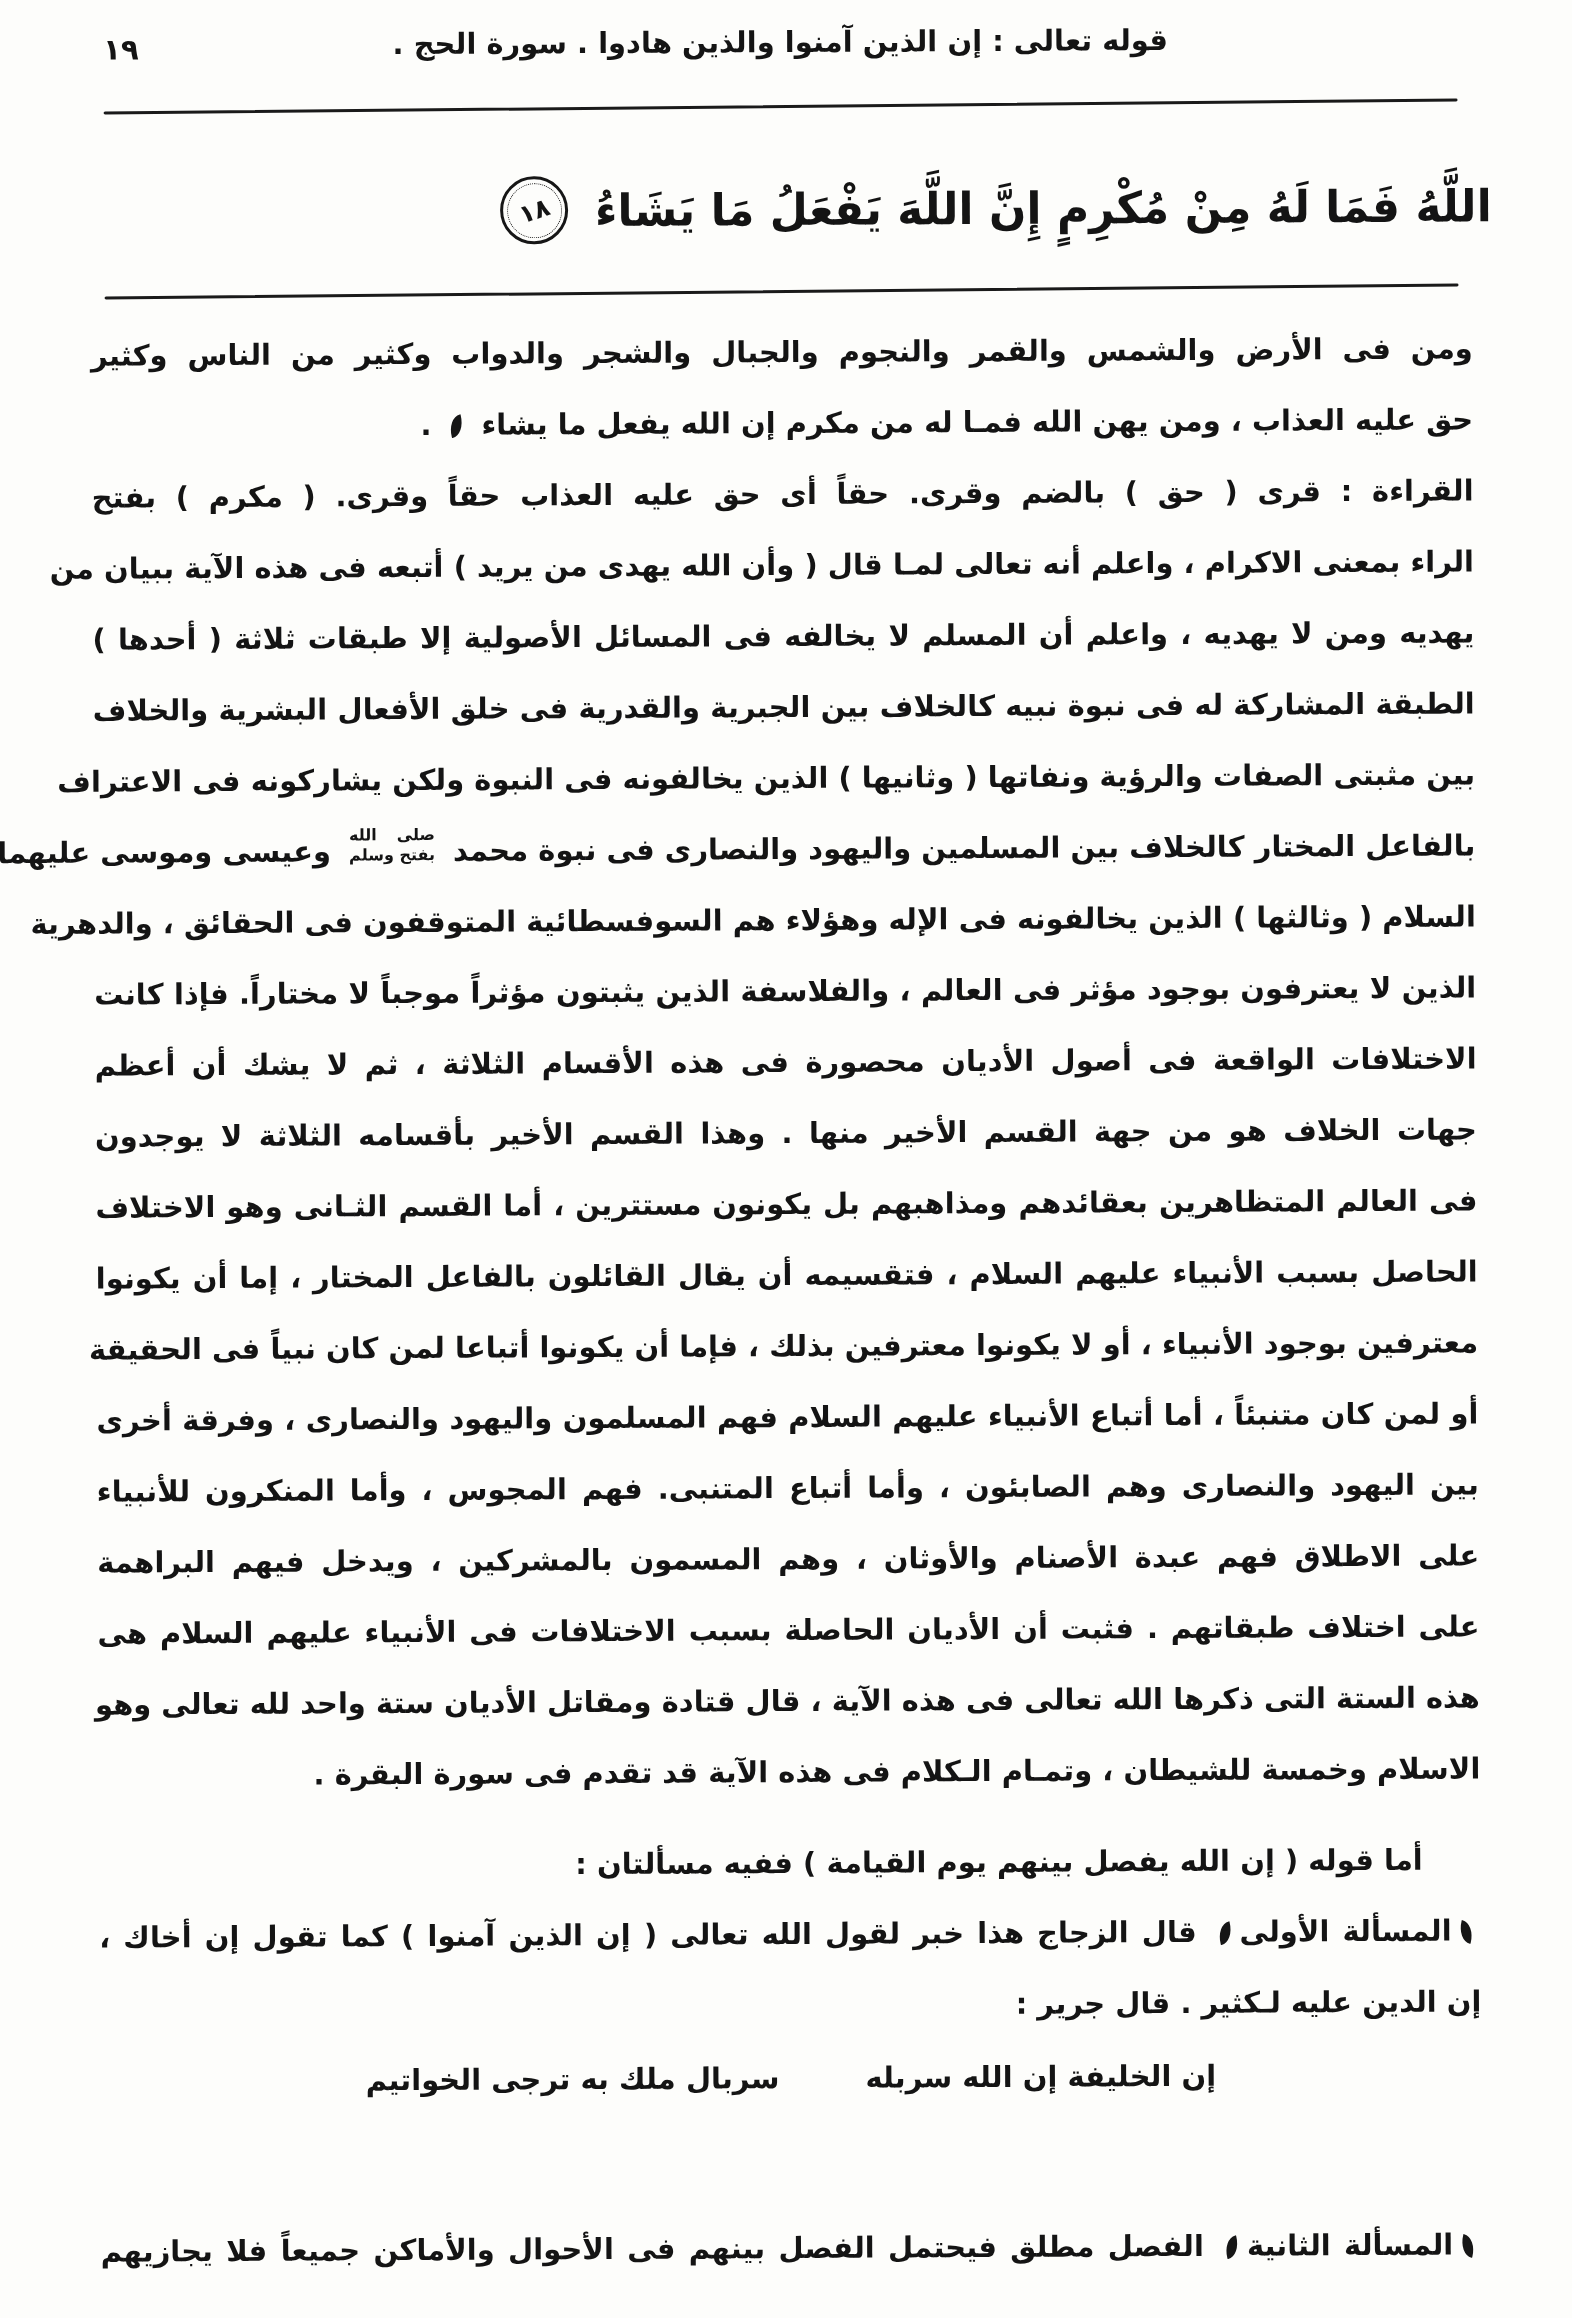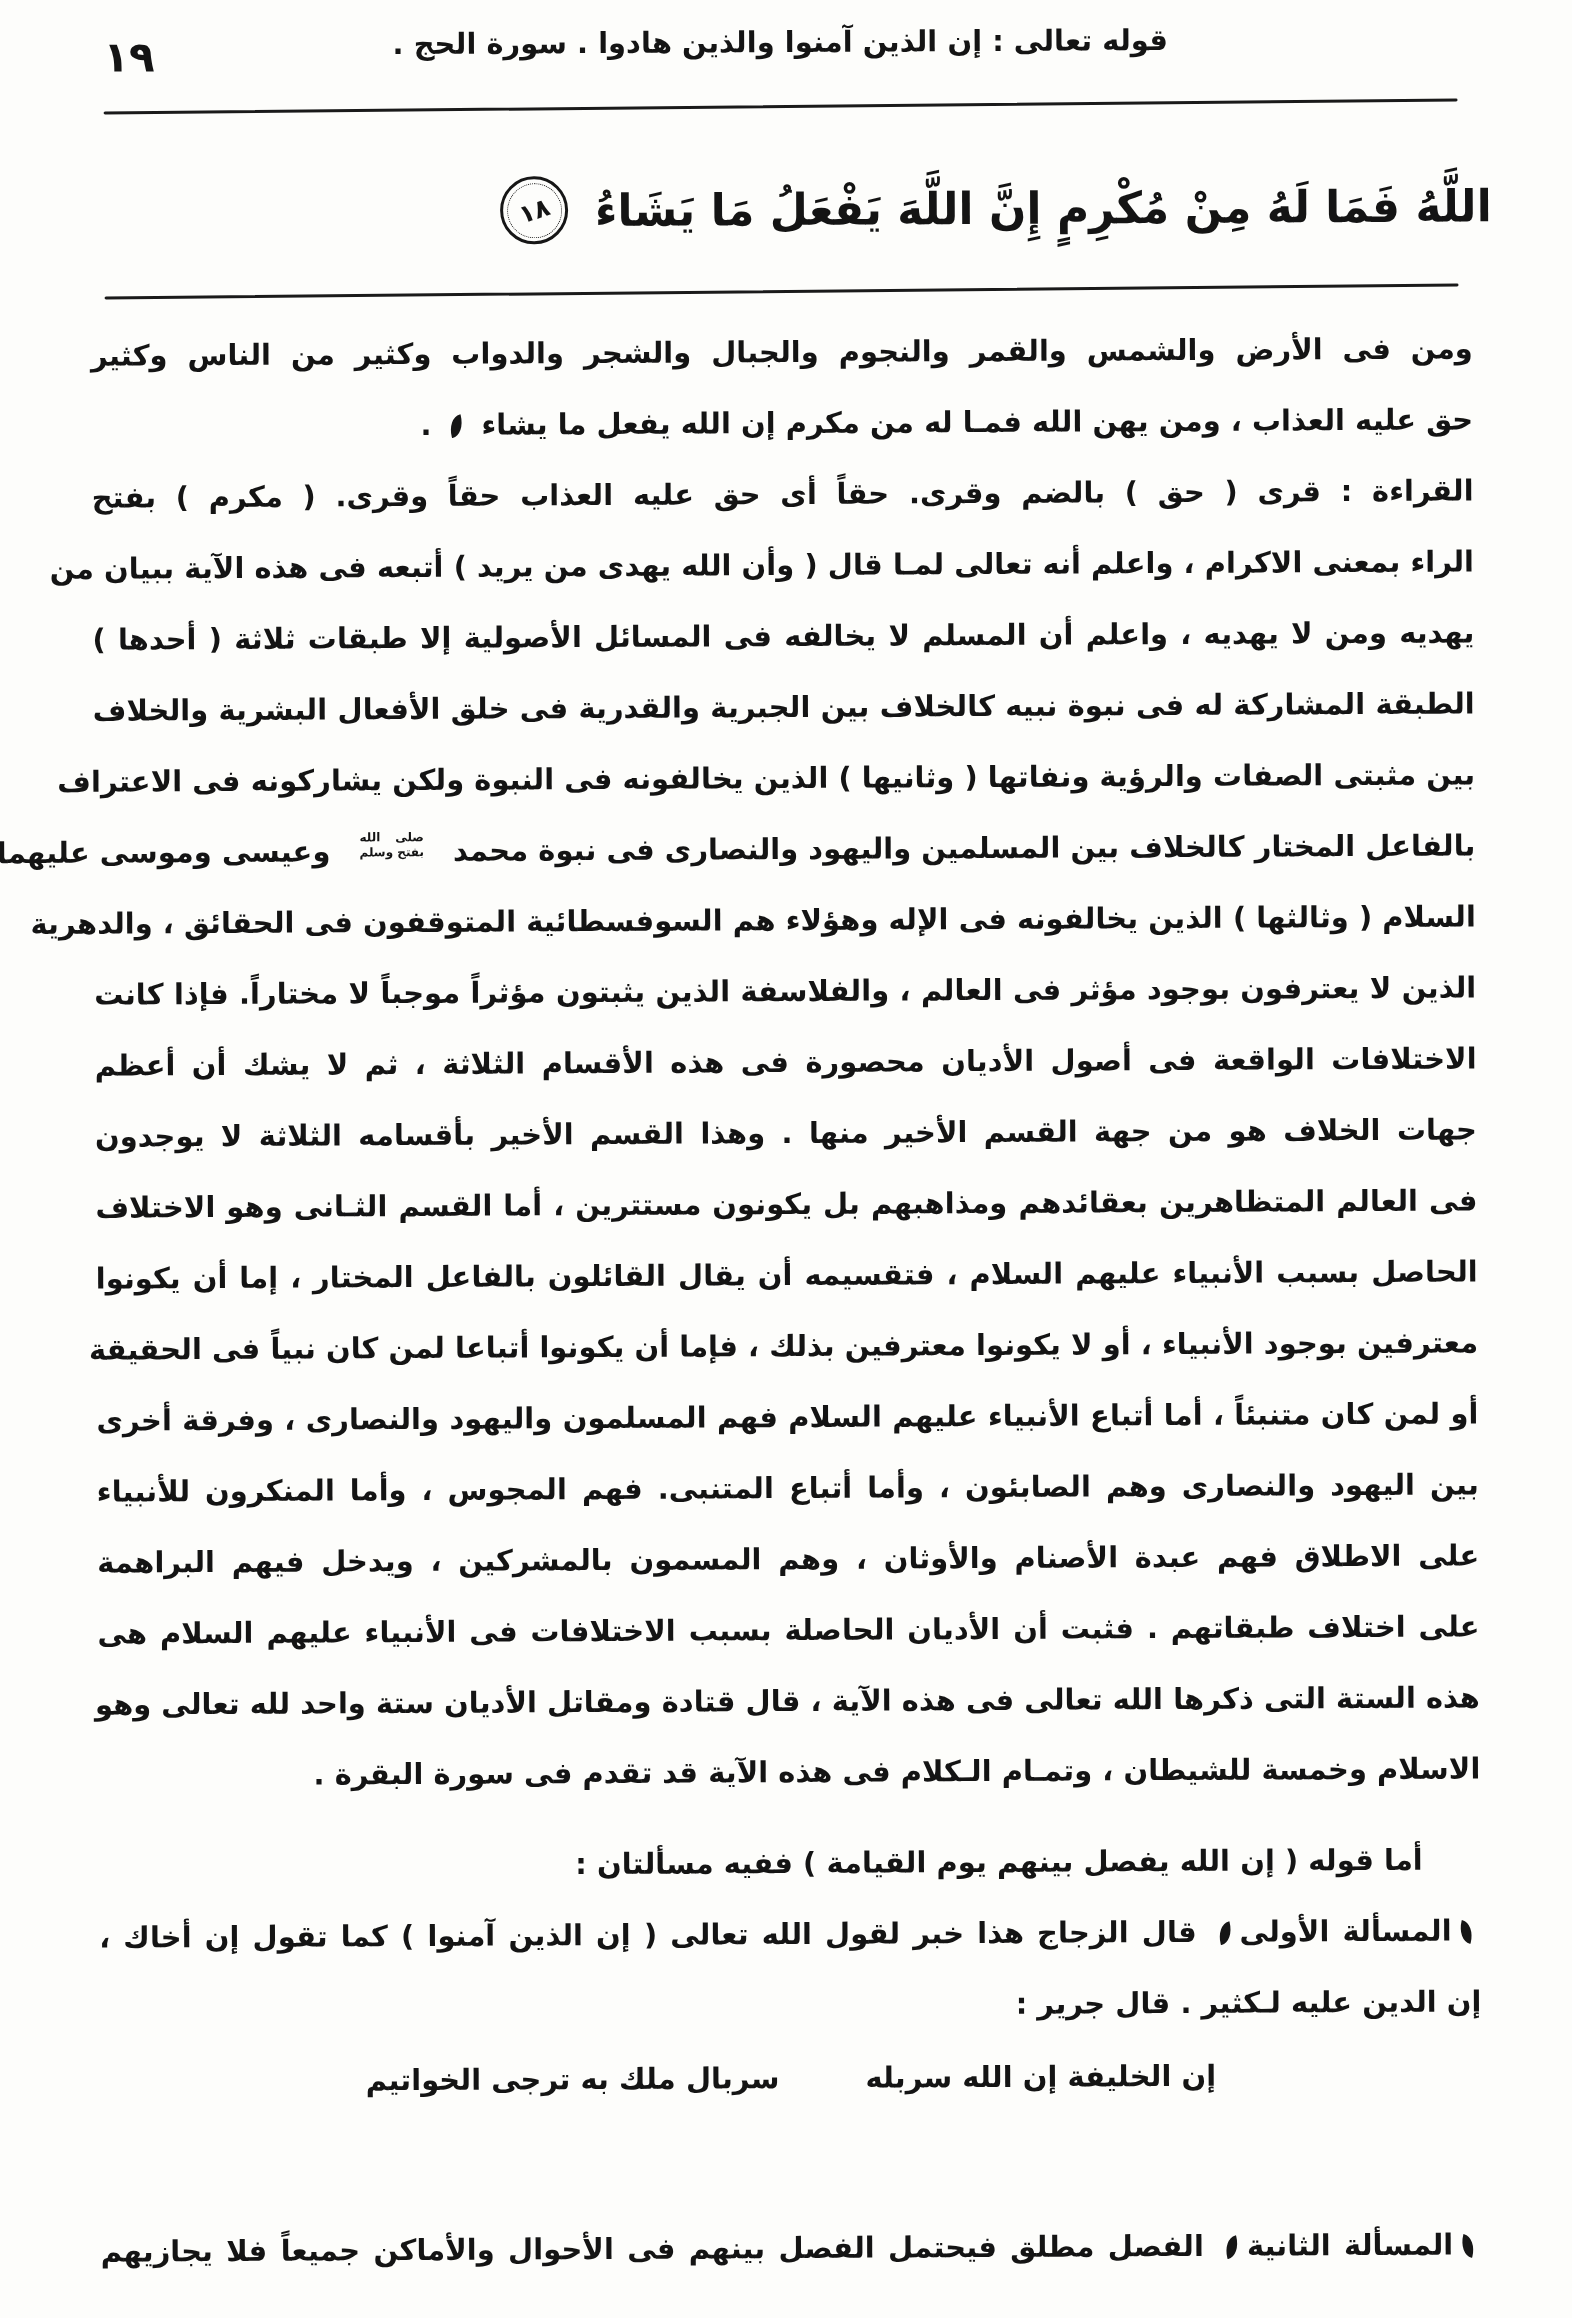--- a/index.html
+++ b/index.html
@@ -19,21 +19,21 @@
   }
   
   .header-row{position:relative;height:59px;margin-top:20px;}
   .header-title{
     position:absolute;right:241px;left:241px;top:4.7px;
     text-align:center;font-size:29px;font-weight:700;
     letter-spacing:0.4px;white-space:nowrap;
   }
   .page-number{
     position:absolute;left:14px;top:9.3px;
-    font-size:42px;font-weight:700;
+    font-size:29px;font-weight:700;
   }
   .rule{
     height:3.1px;background:#1a1a1a;border-radius:1.6px;
     margin:0 14px;
     transform:rotate(-0.25deg);
   }
   .rule-1{margin-top:26.4px;}
   .rule-2{margin-top:14px;}
   
   .verse{
@@ -67,23 +67,23 @@
     height:71px;line-height:71px;
     text-align:justify;text-align-last:justify;
     white-space:nowrap;
     overflow:visible;
   }
   .bline.para-end{text-align:right;text-align-last:right;}
   .bline.indented{padding-right:58px;margin-top:20px;}
   
   .saw{
     display:inline-block;vertical-align:middle;
-    text-align:center;font-size:12px;line-height:1.2;
+    text-align:center;font-size:16px;line-height:1.2;
     font-weight:700;transform:translateY(-7.8px);
-    margin:0 19px;
+    margin:0 8px;
   }
   
   .fleuron{
     display:inline-block;width:14px;height:21px;
     background:#161616;vertical-align:middle;
     margin:0 7.8px;
   }
   .fleuron.open{border-radius:0 95% 0 95%;transform:rotate(14deg);}
   .fleuron.close{border-radius:95% 0 95% 0;transform:rotate(-14deg);}
   .issue-title{font-weight:700;}

